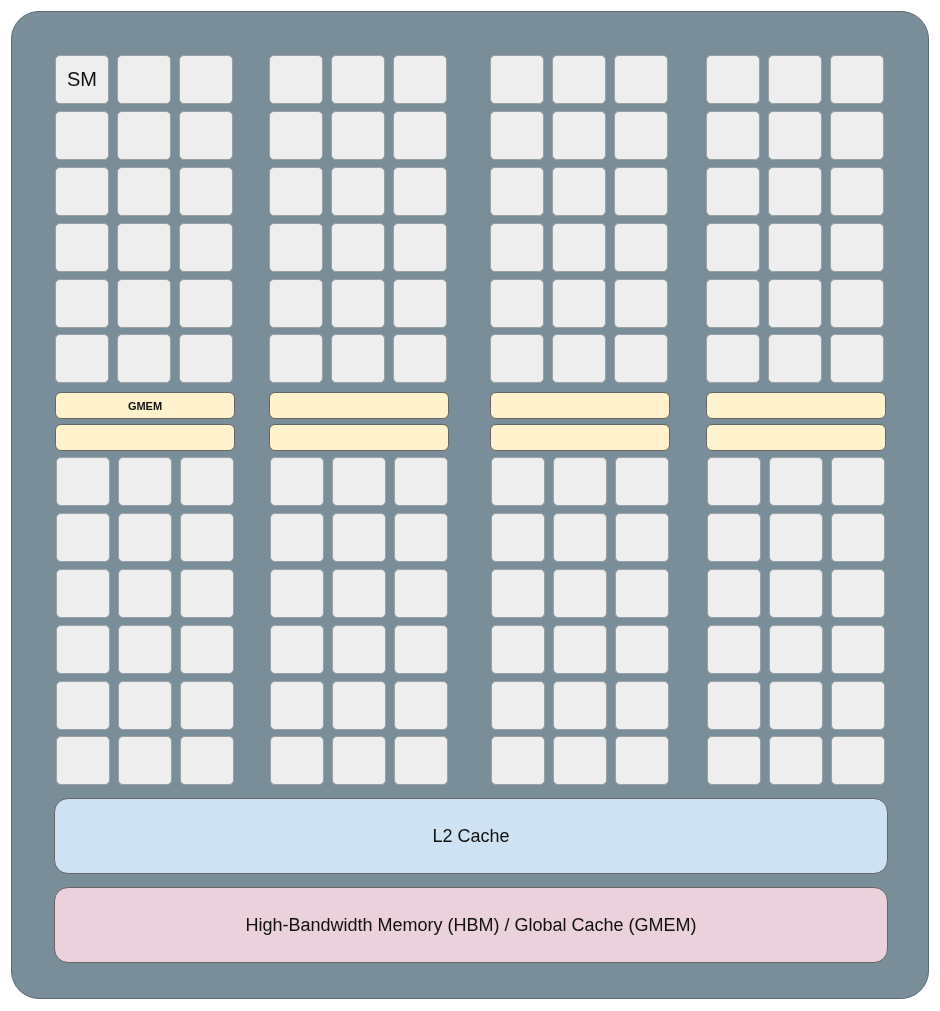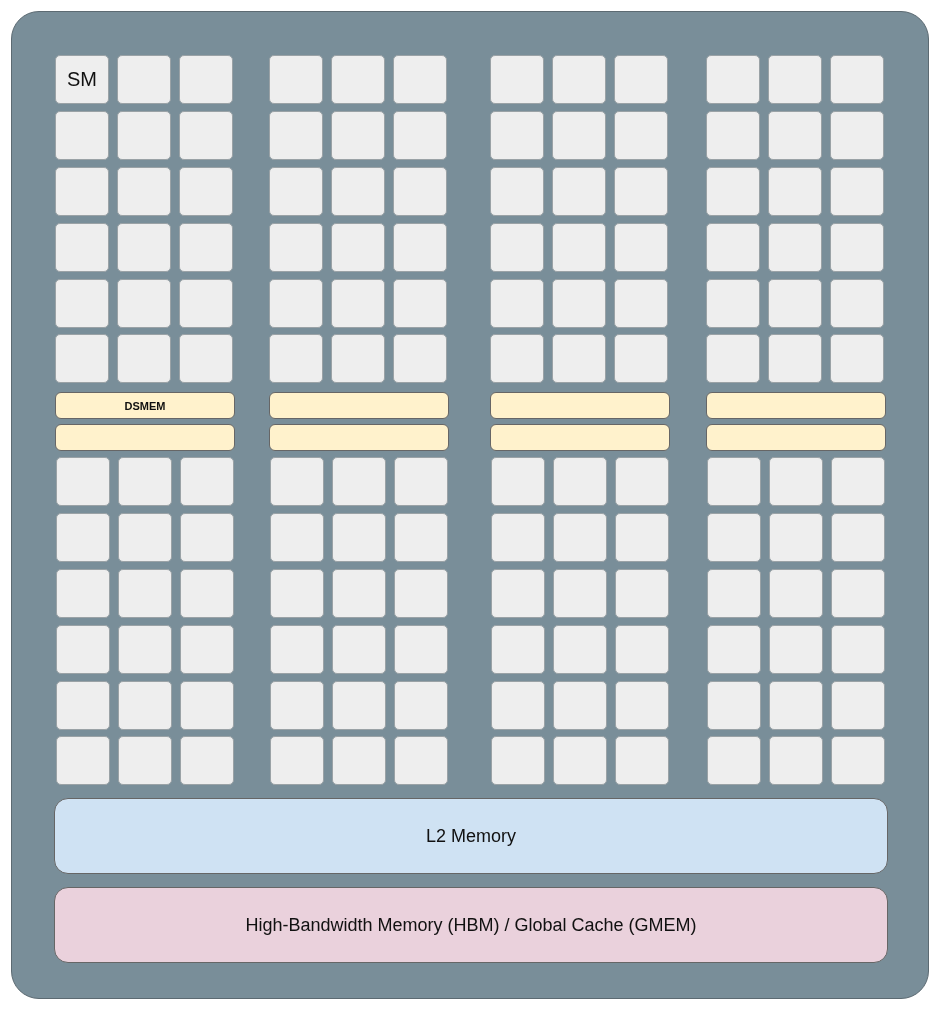--- a/index.html
+++ b/index.html
@@ -63,21 +63,21 @@
     <div class="sm" style="left: 180px; top: 569px;"></div>
     <div class="sm" style="left: 56px; top: 625px;"></div>
     <div class="sm" style="left: 118px; top: 625px;"></div>
     <div class="sm" style="left: 180px; top: 625px;"></div>
     <div class="sm" style="left: 56px; top: 681px;"></div>
     <div class="sm" style="left: 118px; top: 681px;"></div>
     <div class="sm" style="left: 180px; top: 681px;"></div>
     <div class="sm" style="left: 56px; top: 736px;"></div>
     <div class="sm" style="left: 118px; top: 736px;"></div>
     <div class="sm" style="left: 180px; top: 736px;"></div>
-    <div class="dsmem" style="left: 55px; top: 392px; width: 180px;">DSMEM</div>
+    <div class="dsmem" style="left: 55px; top: 392px; width: 180px;">GMEM</div>
     <div class="dsmem" style="left: 55px; top: 424px; width: 180px;"></div>
     <div class="sm" style="left: 269px; top: 55px;"></div>
     <div class="sm" style="left: 331px; top: 55px;"></div>
     <div class="sm" style="left: 393px; top: 55px;"></div>
     <div class="sm" style="left: 269px; top: 111px;"></div>
     <div class="sm" style="left: 331px; top: 111px;"></div>
     <div class="sm" style="left: 393px; top: 111px;"></div>
     <div class="sm" style="left: 269px; top: 167px;"></div>
     <div class="sm" style="left: 331px; top: 167px;"></div>
     <div class="sm" style="left: 393px; top: 167px;"></div>
@@ -181,14 +181,14 @@
     <div class="sm" style="left: 707px; top: 681px;"></div>
     <div class="sm" style="left: 769px; top: 681px;"></div>
     <div class="sm" style="left: 831px; top: 681px;"></div>
     <div class="sm" style="left: 707px; top: 736px;"></div>
     <div class="sm" style="left: 769px; top: 736px;"></div>
     <div class="sm" style="left: 831px; top: 736px;"></div>
     <div class="dsmem" style="left: 706px; top: 392px; width: 180px;"></div>
     <div class="dsmem" style="left: 706px; top: 424px; width: 180px;"></div>
   </div>
 
-<div class="bar l2">L2 Memory</div>
+<div class="bar l2">L2 Cache</div>
 <div class="bar hbm">High-Bandwidth Memory (HBM) / Global Cache (GMEM)</div>
 
 </body></html>

